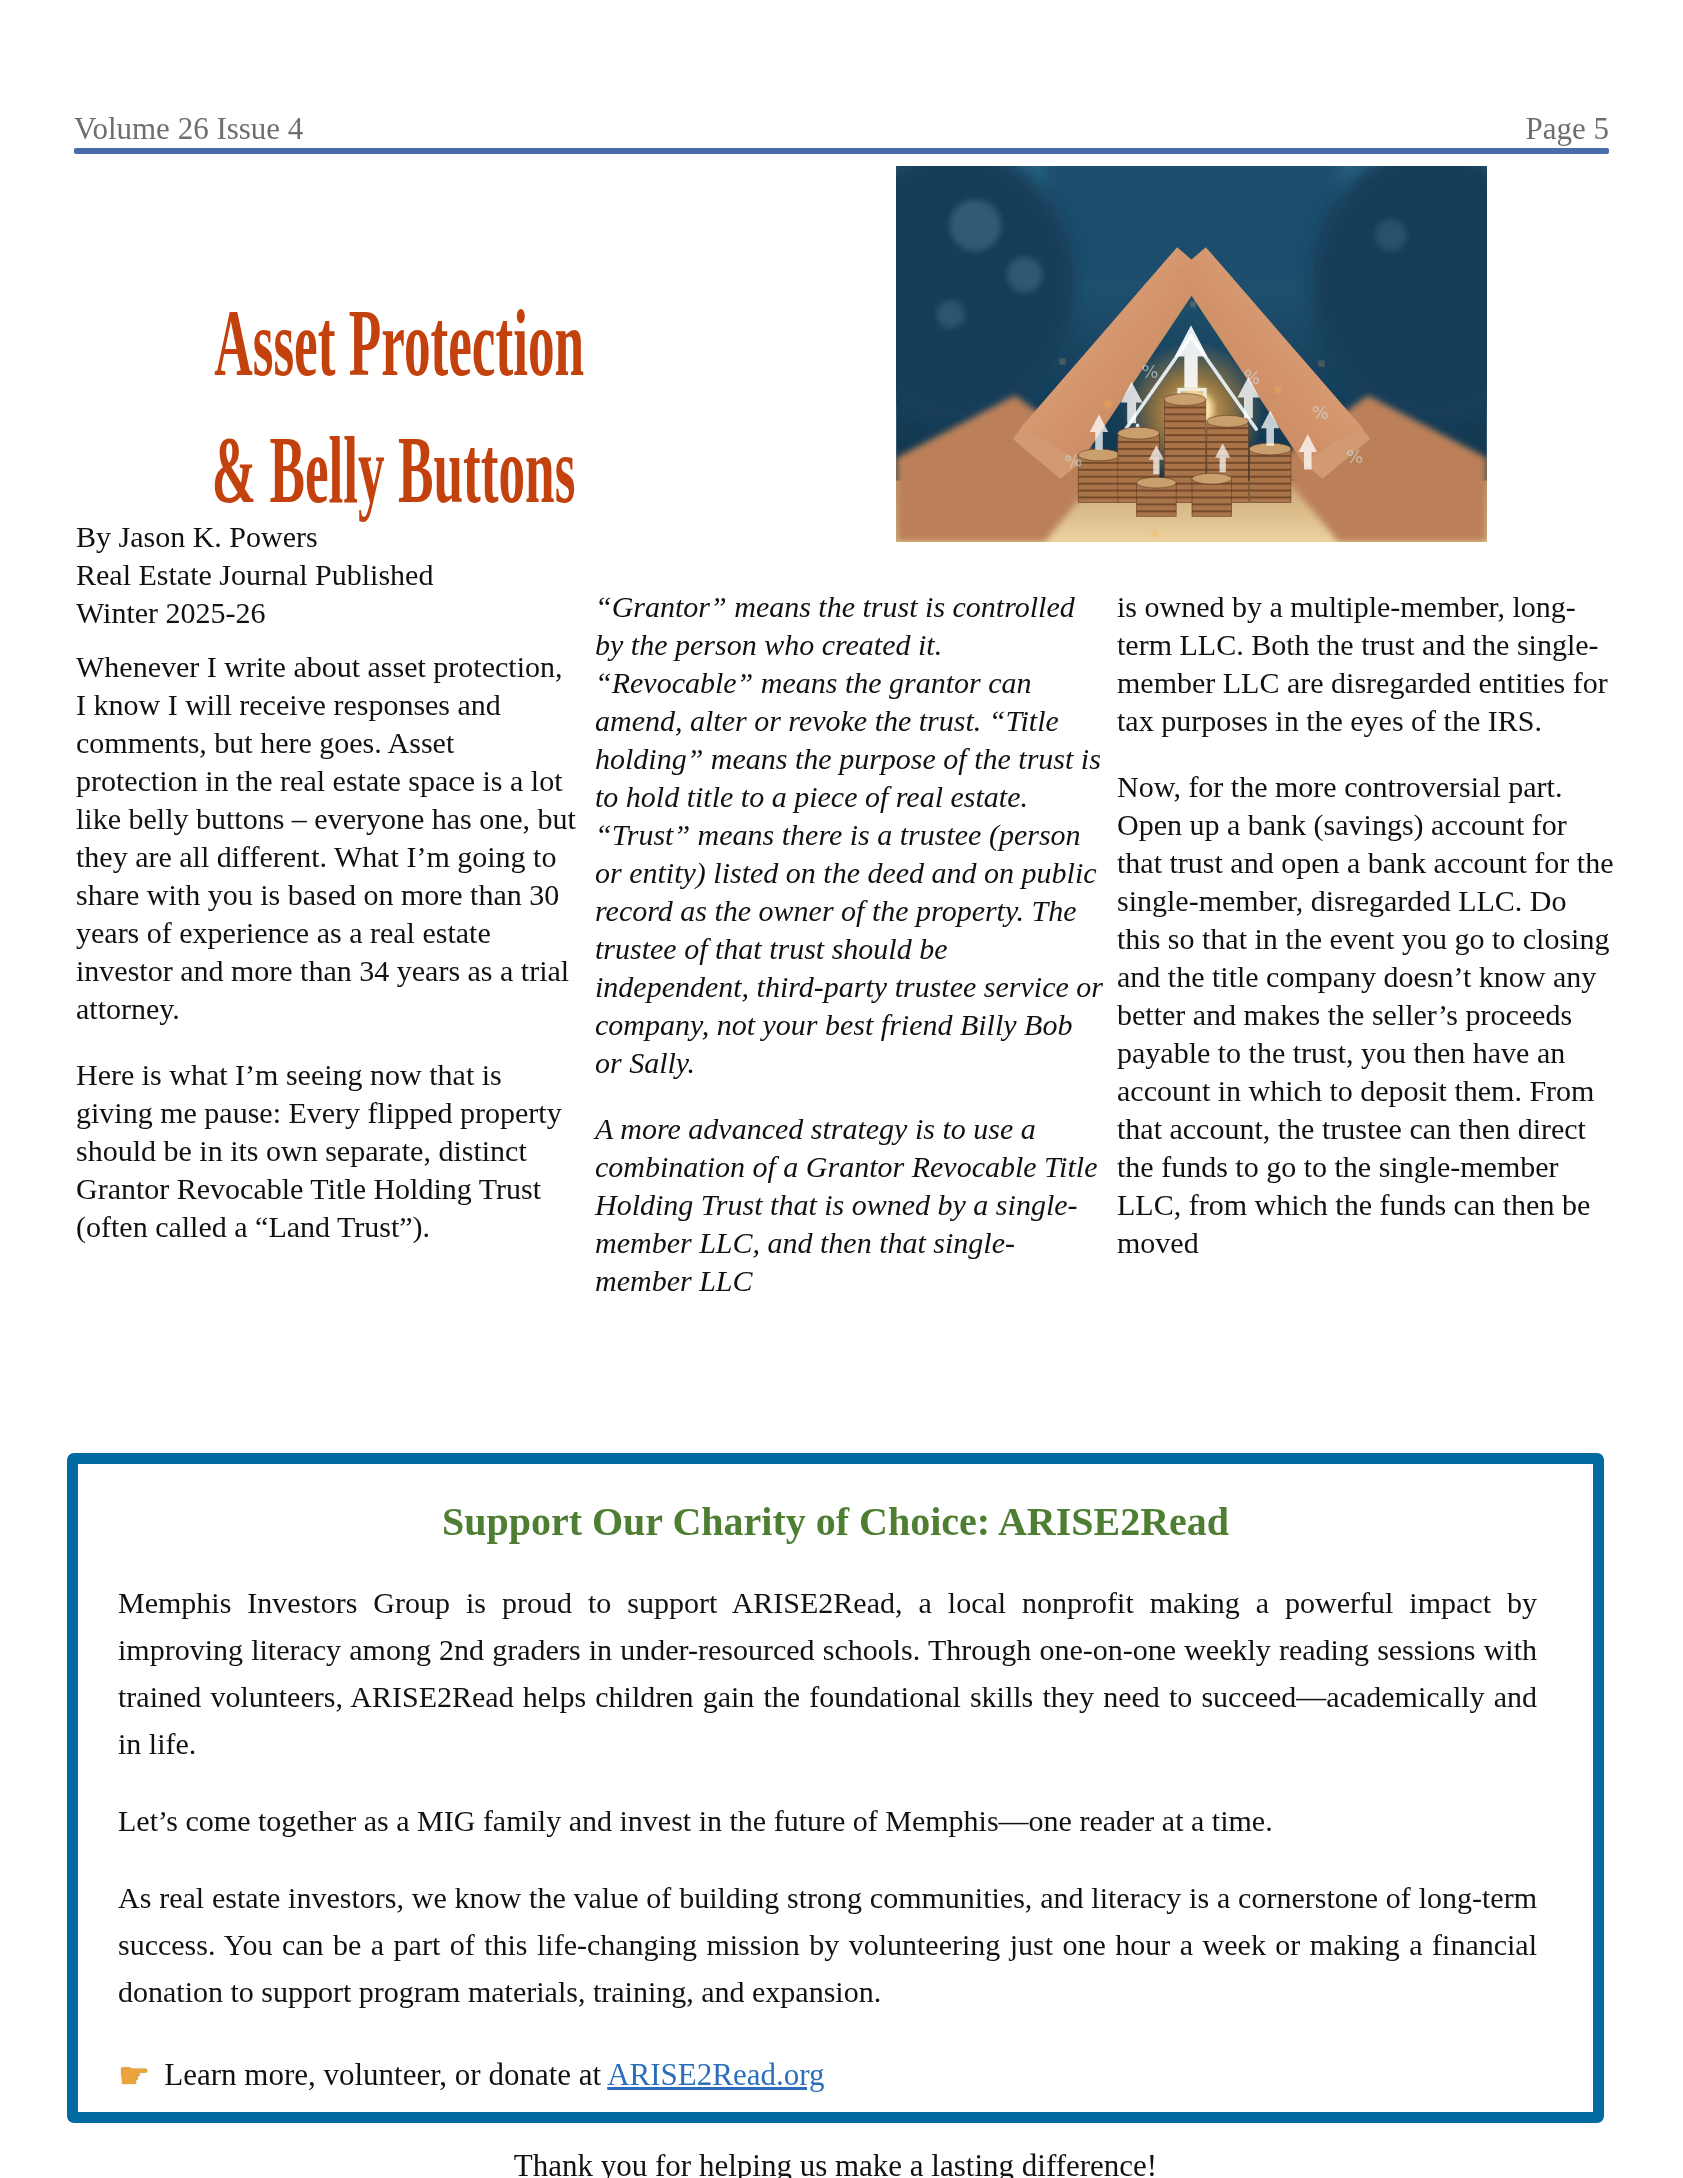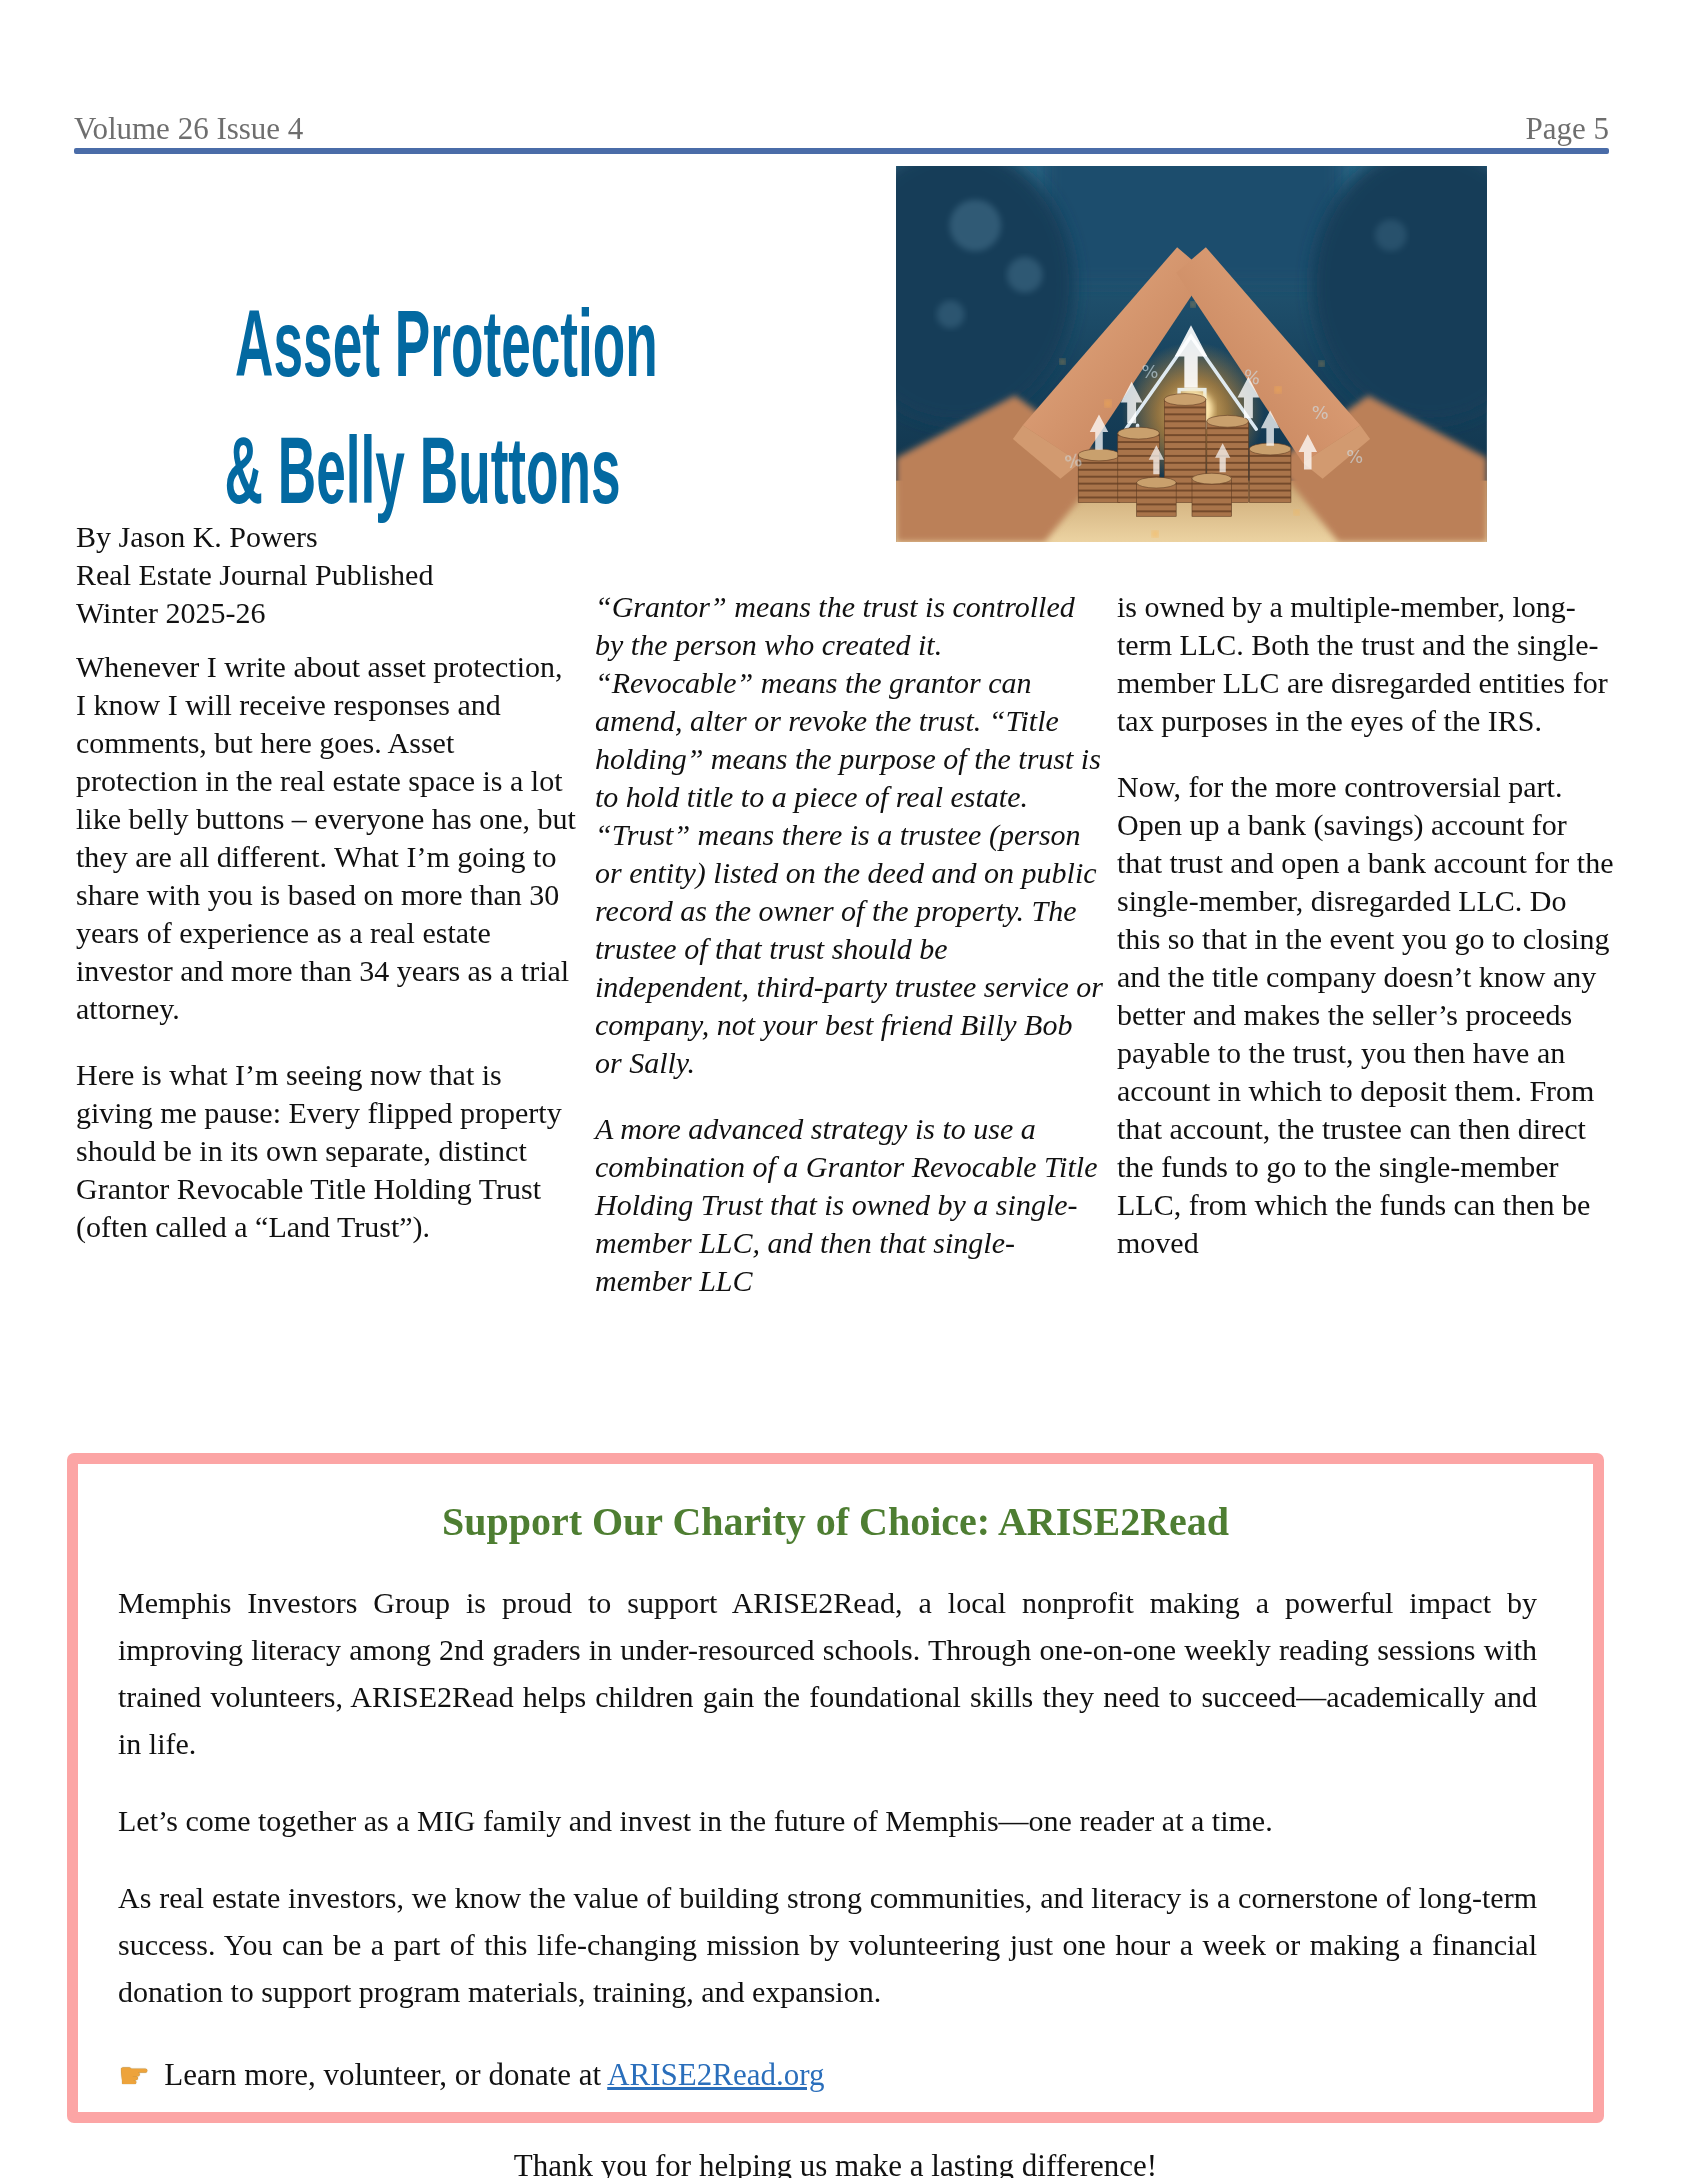--- a/index.html
+++ b/index.html
@@ -19,23 +19,23 @@
     font-size:31px;color:#6e6e6e;
   }
   .head-rule{
     position:absolute;left:74px;top:148px;width:1535px;height:6px;
     background:#4a6ca8;border-radius:2px;
   }
   
   .article-title{
     position:absolute;left:69px;top:216px;width:554px;
     text-align:center;
-    font-family:Liberation Sans, sans-serif;
+    font-family:Liberation Serif, serif;
     font-weight:800;
-    color:#0369a1;
+    color:#c2410c;
     font-size:95px;line-height:127px;
     white-space:nowrap;
   }
   .article-title .tline{
     display:inline-block;
     transform:scaleX(0.56);
     transform-origin:50% 50%;
   }
   .hero-photo{
     position:absolute;left:896px;top:166px;width:591px;height:376px;
@@ -53,21 +53,21 @@
     text-align:left;
   }
   .col p{margin:0 0 28px 0;}
   .col-1{left:76px;top:648px;}
   .col-2{left:595px;top:588px;width:510px;font-style:italic;}
   .col-3{left:1117px;top:588px;width:500px;}
   
   .charity-box{
     position:absolute;left:67px;top:1453px;width:1537px;height:670px;
     box-sizing:border-box;
-    border:11px solid #fca5a5;border-radius:7px;
+    border:11px solid #0369a1;border-radius:7px;
     background:#ffffff;
     padding:22px 40px 20px 40px;
   }
   .charity-title{
     margin:12px 0 34px 0;
     text-align:center;
     font-size:40px;font-weight:bold;color:#4e7e32;
   }
   .charity-box p.cpara{
     margin:0 16px 30px 0;

